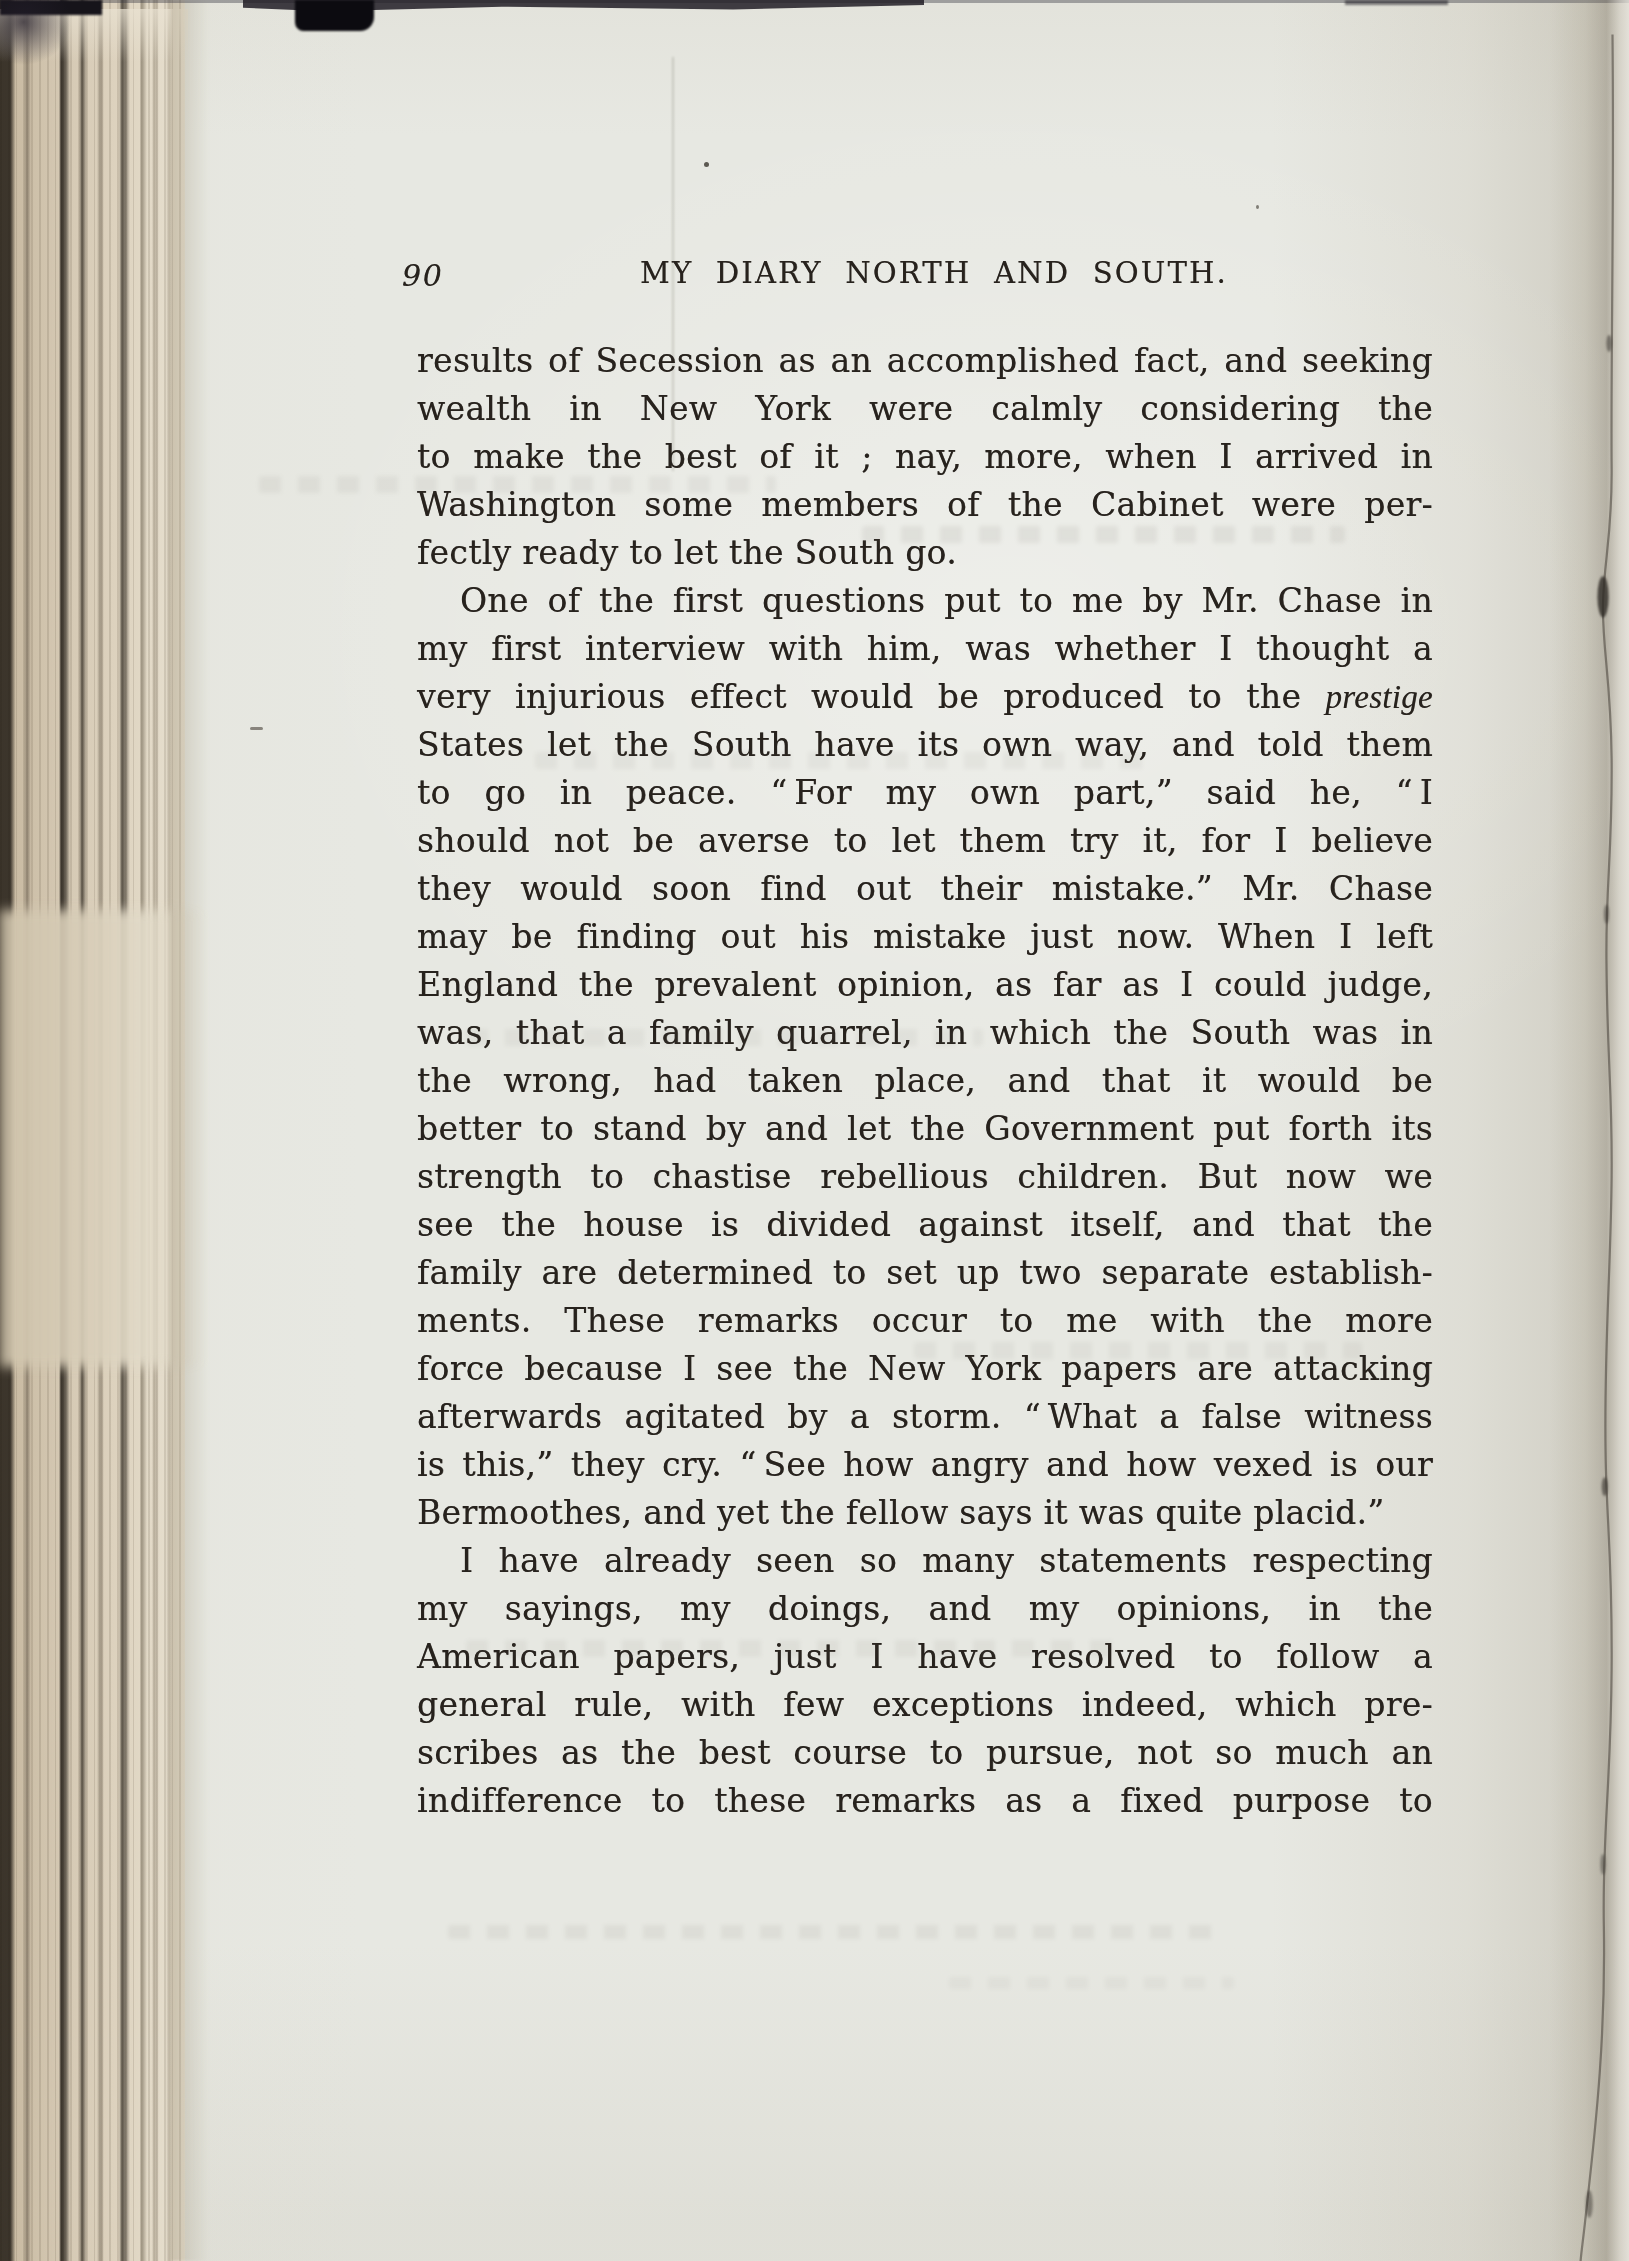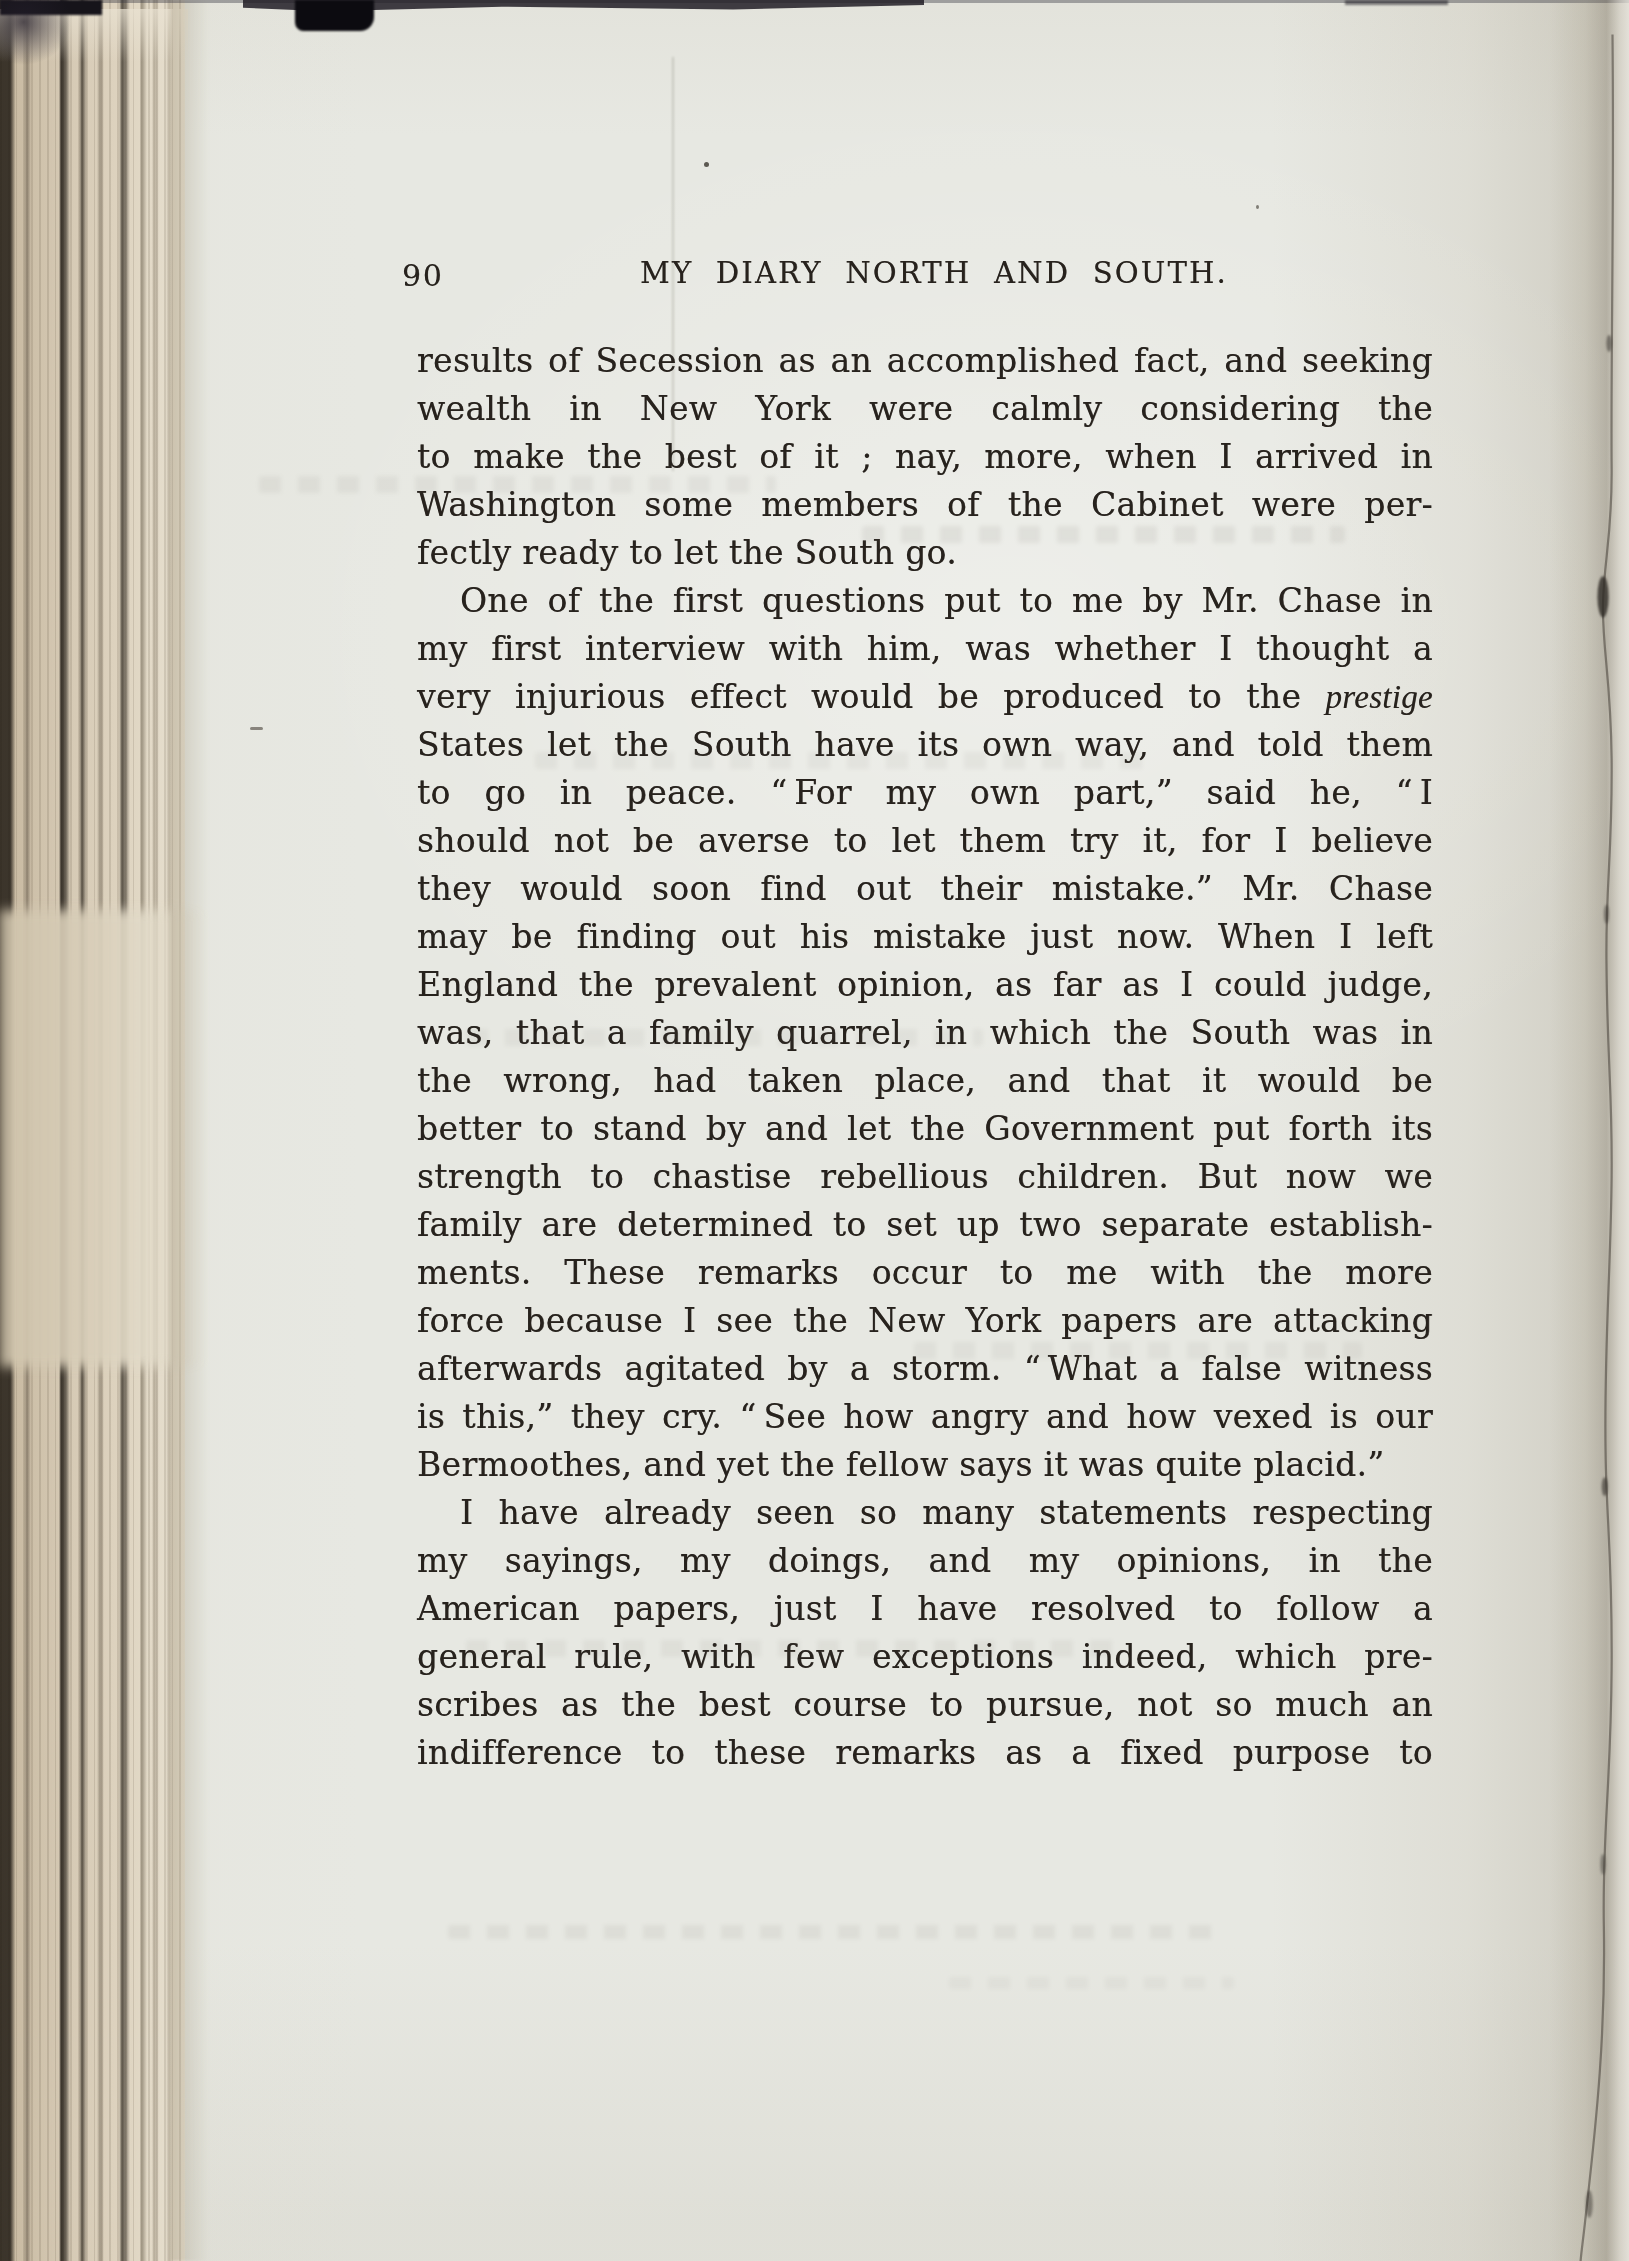--- a/index.html
+++ b/index.html
@@ -66,20 +66,21 @@
   
   .right-shade{
     position:absolute; left:1549px; top:0; width:80px; height:2261px;
     background:linear-gradient(90deg, rgba(0,0,0,0) 0%, rgba(155,145,122,.18) 45%, rgba(120,110,92,.30) 72%, rgba(222,218,208,.55) 88%, rgba(236,233,226,.75) 100%);
   }
   .right-svg{position:absolute; left:1552px; top:0;}
   
   .page-number{
     position:absolute; left:402px; top:258px; font-size:30px; letter-spacing:1.7px; color:var(--ink);
     text-shadow:0.3px 0.3px 0.5px rgba(30,25,20,.5);
+    font-style:italic;
   }
   .running-title{
     position:absolute; left:640px; top:256px; width:621px; 
     font-size:29px; letter-spacing:2.2px; word-spacing:11.2px; color:var(--ink);
     text-shadow:0.3px 0.3px 0.5px rgba(30,25,20,.55);
   }
   .text-block{
     position:absolute; left:417px; top:337px; width:1016px;
     font-size:33px; line-height:48px; color:var(--ink); letter-spacing:0.3px;
     text-shadow:0.3px 0.3px 0.5px rgba(32,27,22,.55);
@@ -146,20 +147,21 @@
       <div class="line"><span>States let the South have its own way, and told them</span></div>
       <div class="line"><span>to go in peace. “ For my own part,” said he, “ I</span></div>
       <div class="line"><span>should not be averse to let them try it, for I believe</span></div>
       <div class="line"><span>they would soon find out their mistake.” Mr. Chase</span></div>
       <div class="line"><span>may be finding out his mistake just now. When I left</span></div>
       <div class="line"><span>England the prevalent opinion, as far as I could judge,</span></div>
       <div class="line"><span>was, that a family quarrel, in which the South was in</span></div>
       <div class="line"><span>the wrong, had taken place, and that it would be</span></div>
       <div class="line"><span>better to stand by and let the Government put forth its</span></div>
       <div class="line"><span>strength to chastise rebellious children. But now we</span></div>
+      <div class="line"><span>see the house is divided against itself, and that the</span></div>
       <div class="line"><span>family are determined to set up two separate establish-</span></div>
       <div class="line"><span>ments. These remarks occur to me with the more</span></div>
       <div class="line"><span>force because I see the New York papers are attacking</span></div>
       <div class="line"><span>afterwards agitated by a storm. “ What a false witness</span></div>
       <div class="line"><span>is this,” they cry. “ See how angry and how vexed is our</span></div>
       <div class="line end"><span>Bermoothes, and yet the fellow says it was quite placid.”</span></div>
       <div class="line indent"><span>I have already seen so many statements respecting</span></div>
       <div class="line"><span>my sayings, my doings, and my opinions, in the</span></div>
       <div class="line"><span>American papers, just I have resolved to follow a</span></div>
       <div class="line"><span>general rule, with few exceptions indeed, which pre-</span></div>

